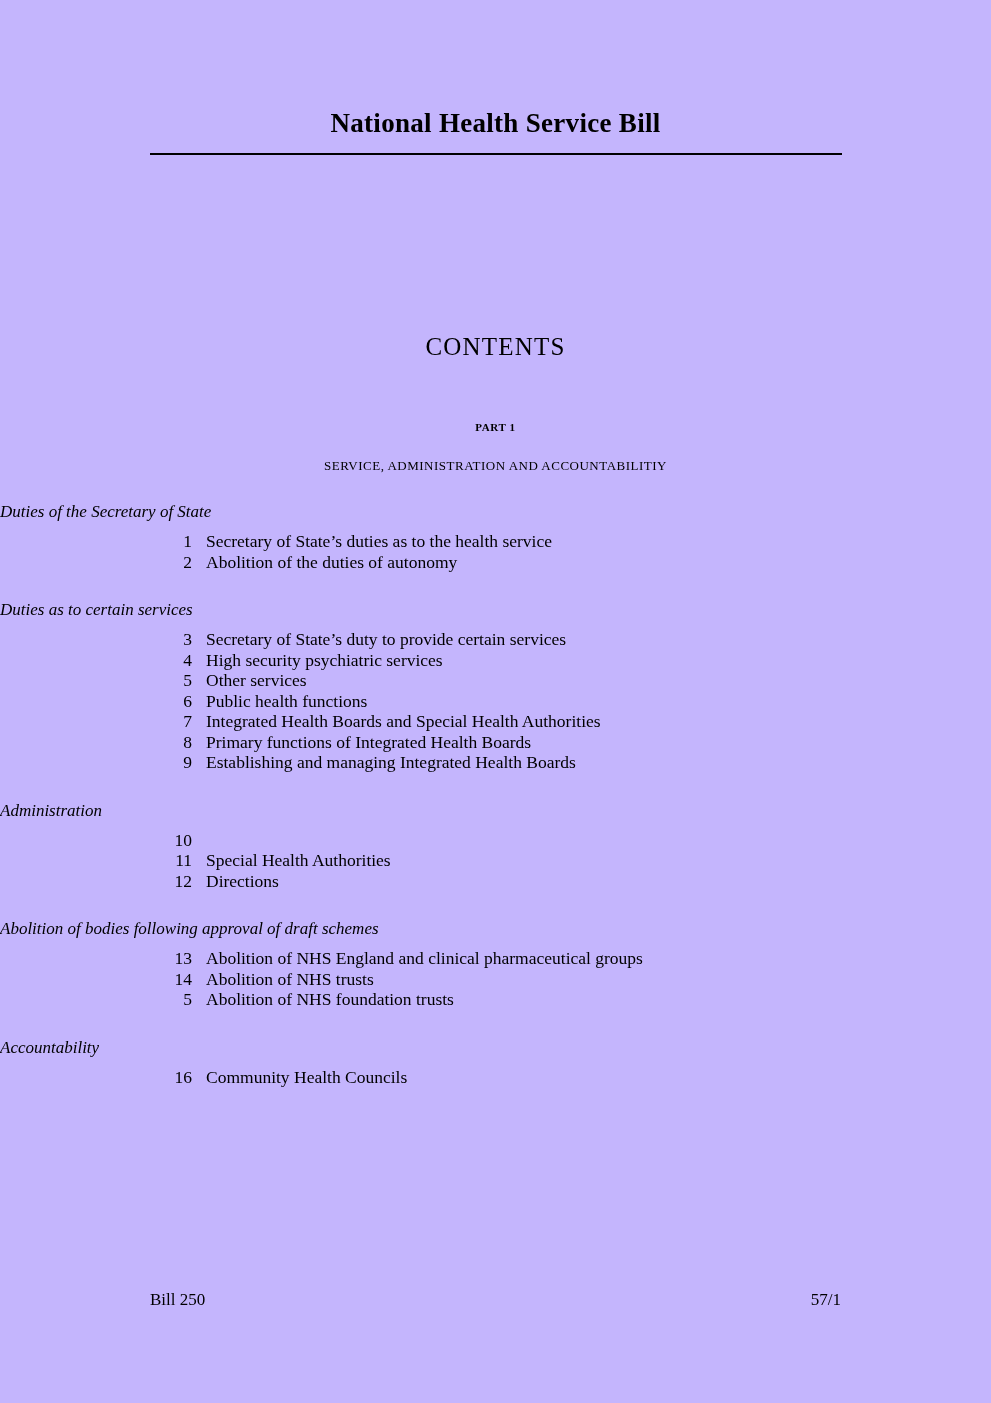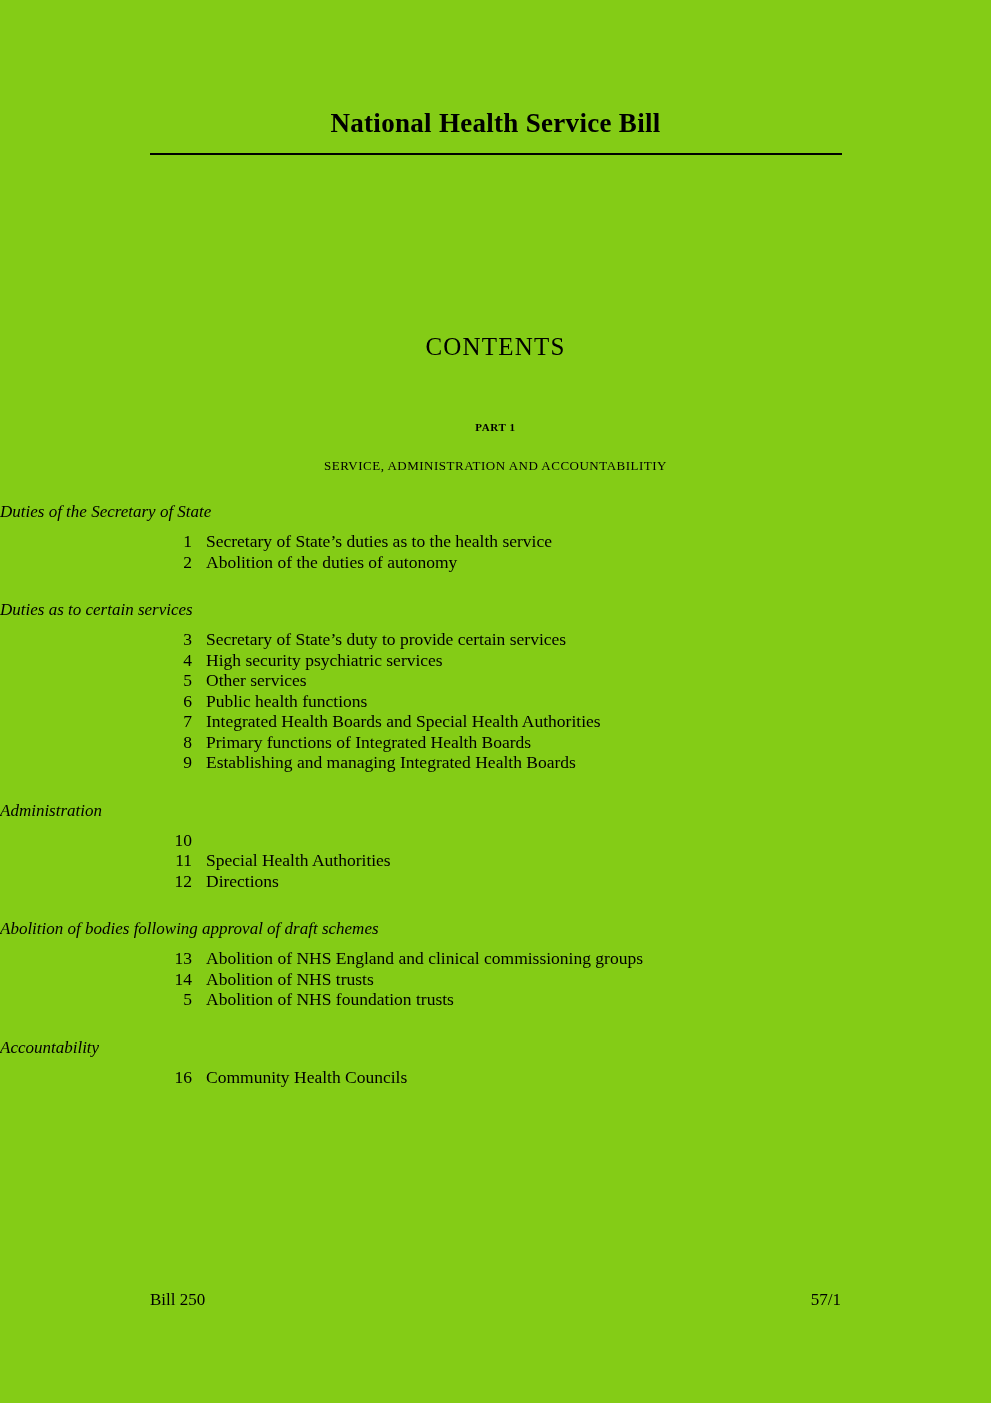--- a/index.html
+++ b/index.html
@@ -9,21 +9,21 @@
   }
   body {
     font-family: "Liberation Serif", serif;
     color: #000000;
   }
   .page {
     position: relative;
     width: 991px;
     height: 1403px;
     margin: 0 auto;
-    background: #84cc16;
+    background: #c4b5fd;
     box-sizing: border-box;
   }
   .doc-title {
     text-align: center;
     font-family: "Liberation Serif", serif;
     font-weight: bold;
     font-size: 27px;
     letter-spacing: 0.3px;
     margin: 0;
     padding-top: 108px;
@@ -178,21 +178,21 @@
             <span class="entry-num">12</span>
             <span class="entry-label">Directions</span>
           </li>
         </ul>
       </div>
       <div class="group">
         <div class="group-title">Abolition of bodies following approval of draft schemes</div>
         <ul class="entries">
           <li class="entry">
             <span class="entry-num">13</span>
-            <span class="entry-label">Abolition of NHS England and clinical commissioning groups</span>
+            <span class="entry-label">Abolition of NHS England and clinical pharmaceutical groups</span>
           </li>
           <li class="entry">
             <span class="entry-num">14</span>
             <span class="entry-label">Abolition of NHS trusts</span>
           </li>
           <li class="entry">
             <span class="entry-num">5</span>
             <span class="entry-label">Abolition of NHS foundation trusts</span>
           </li>
         </ul>

